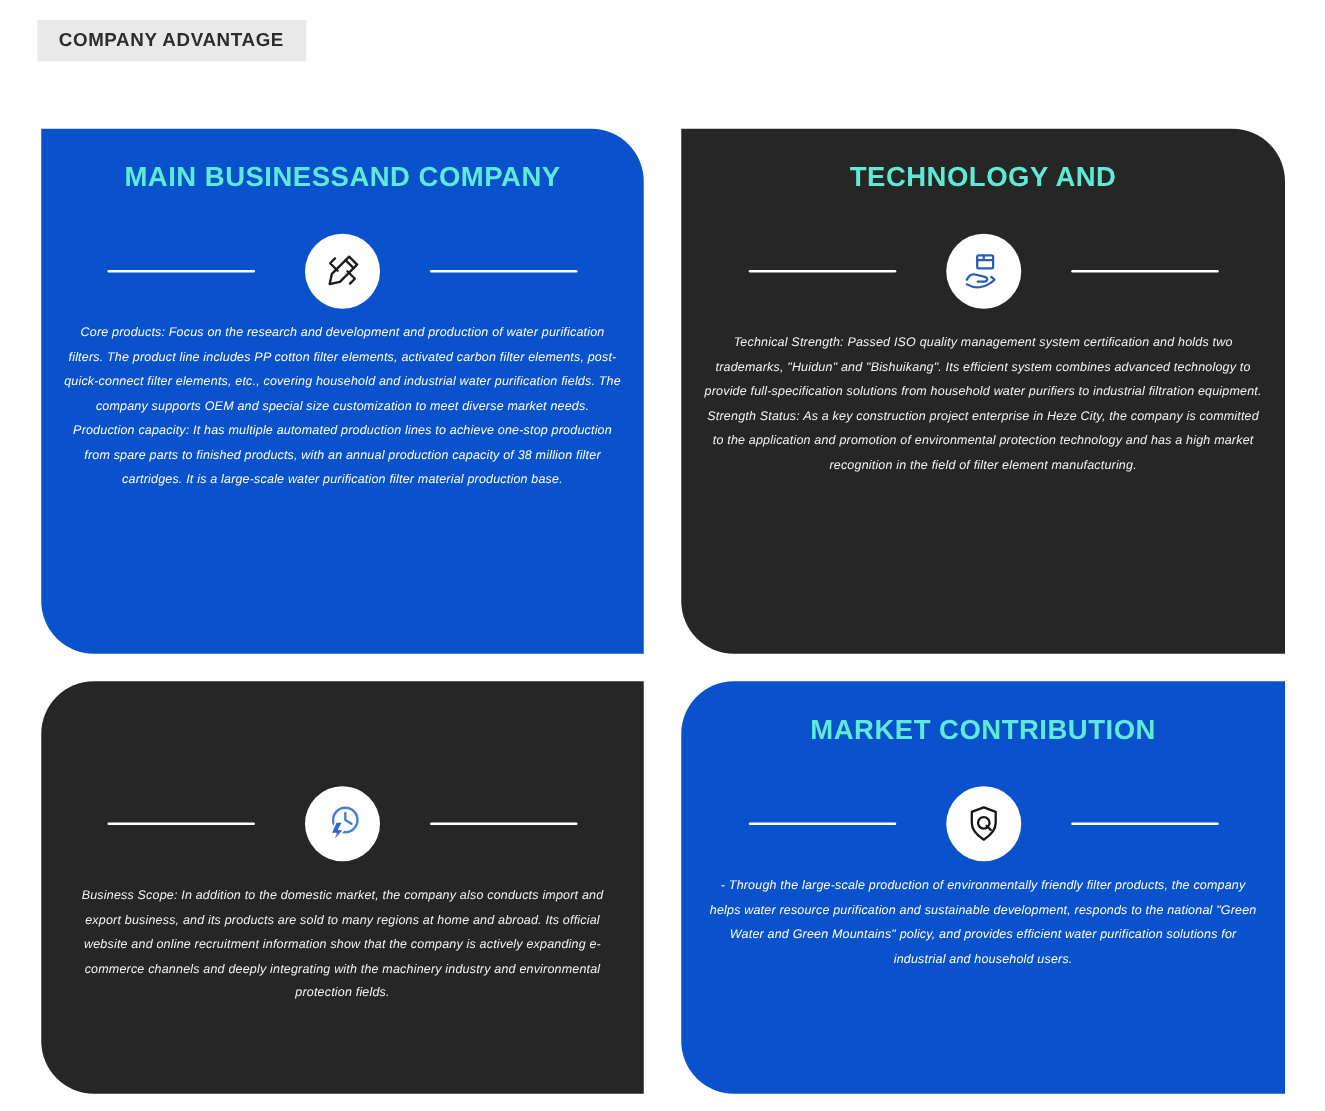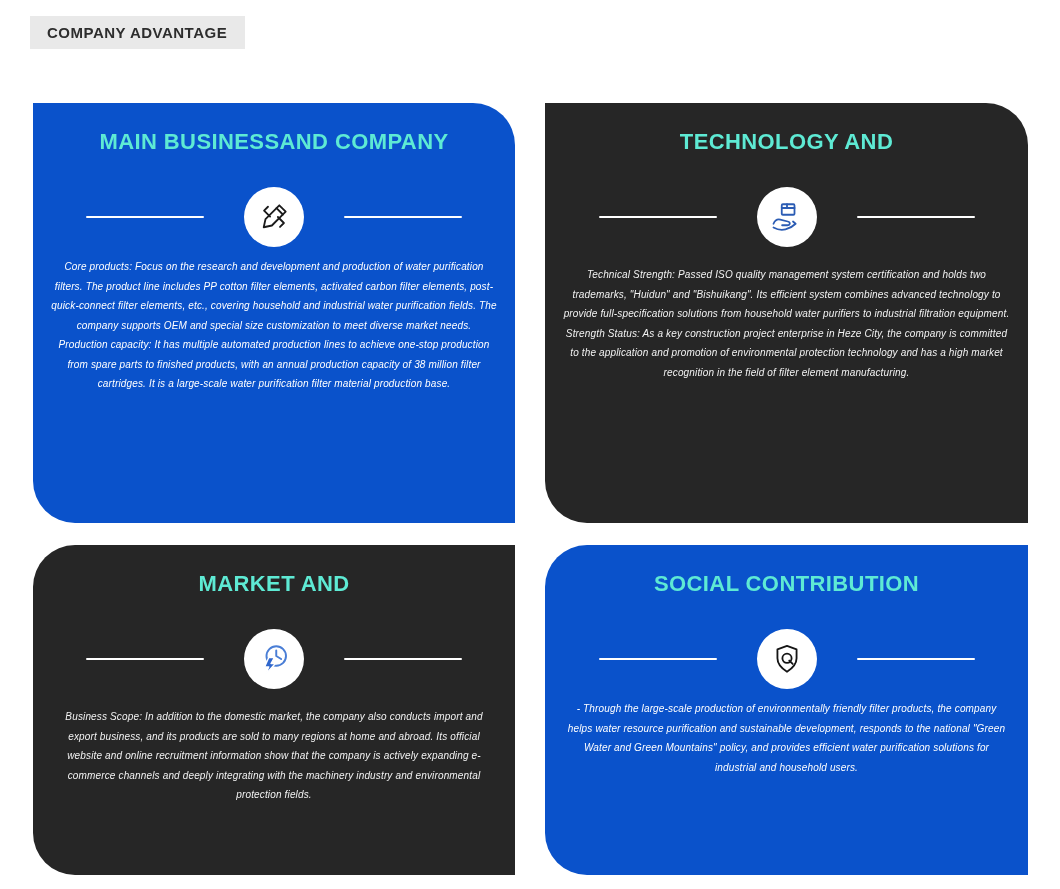--- a/index.html
+++ b/index.html
@@ -140,21 +140,20 @@
       <div class="divider-line"></div>
     </div>
     <div class="card-body">
       <p>Technical Strength: Passed ISO quality management system certification and holds two trademarks, "Huidun" and "Bishuikang". Its efficient system combines advanced technology to provide full-specification solutions from household water purifiers to industrial filtration equipment.</p>
       <p>Strength Status: As a key construction project enterprise in Heze City, the company is committed to the application and promotion of environmental protection technology and has a high market recognition in the field of filter element manufacturing.</p>
     </div>
   </div>
 
   <div class="card dark bottom-row">
     <div class="card-title">
-      <div>MARKET AND</div>
     </div>
     <div class="icon-row">
       <div class="divider-line"></div>
       <div class="icon-circle">
         <svg width="36" height="36" viewBox="0 0 48 48">
           <g fill="none" stroke="#4a7ed6" stroke-width="2.6" stroke-linecap="round" stroke-linejoin="round">
             <circle cx="27" cy="20" r="13"></circle>
             <path d="M27 12.5 V20 l6.5 4"></path>
           </g>
           <path d="M17 22 h7.5 l-4.5 8 h6 L13 44 l4 -9.5 h-5.5 Z" fill="#2f66cc" stroke="#ffffff" stroke-width="1.8" stroke-linejoin="round"></path>
@@ -162,21 +161,21 @@
       </div>
       <div class="divider-line"></div>
     </div>
     <div class="card-body">
       <p>Business Scope: In addition to the domestic market, the company also conducts import and export business, and its products are sold to many regions at home and abroad. Its official website and online recruitment information show that the company is actively expanding e-commerce channels and deeply integrating with the machinery industry and environmental protection fields.</p>
     </div>
   </div>
 
   <div class="card blue bottom-row">
     <div class="card-title">
-      <div>SOCIAL CONTRIBUTION</div>
+      <div>MARKET CONTRIBUTION</div>
       <div></div>
     </div>
     <div class="icon-row">
       <div class="divider-line"></div>
       <div class="icon-circle">
         <svg width="34" height="34" viewBox="0 0 48 48">
           <g fill="none" stroke="#151515" stroke-width="2.6" stroke-linejoin="round" stroke-linecap="round">
             <path d="M24 5.5 L37.5 10.5 V23 q0 10.5 -13.5 19 Q10.5 33.5 10.5 23 V10.5 Z"></path>
             <circle cx="24" cy="23" r="6.5"></circle>
             <path d="M27.2 26.2 l4.8 4.8"></path>

